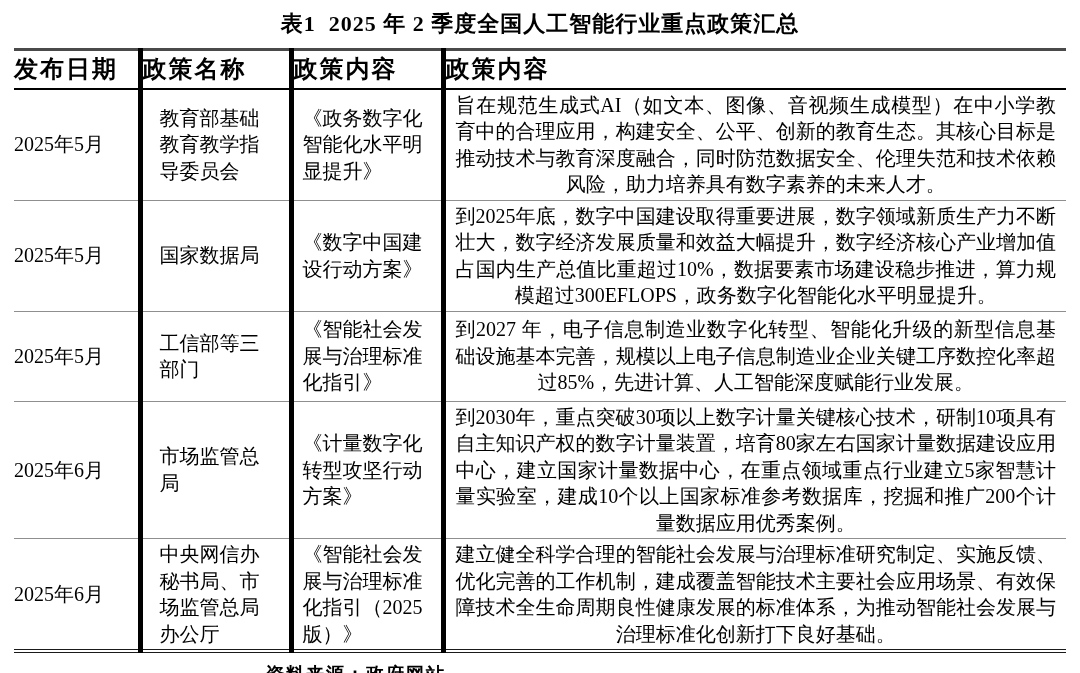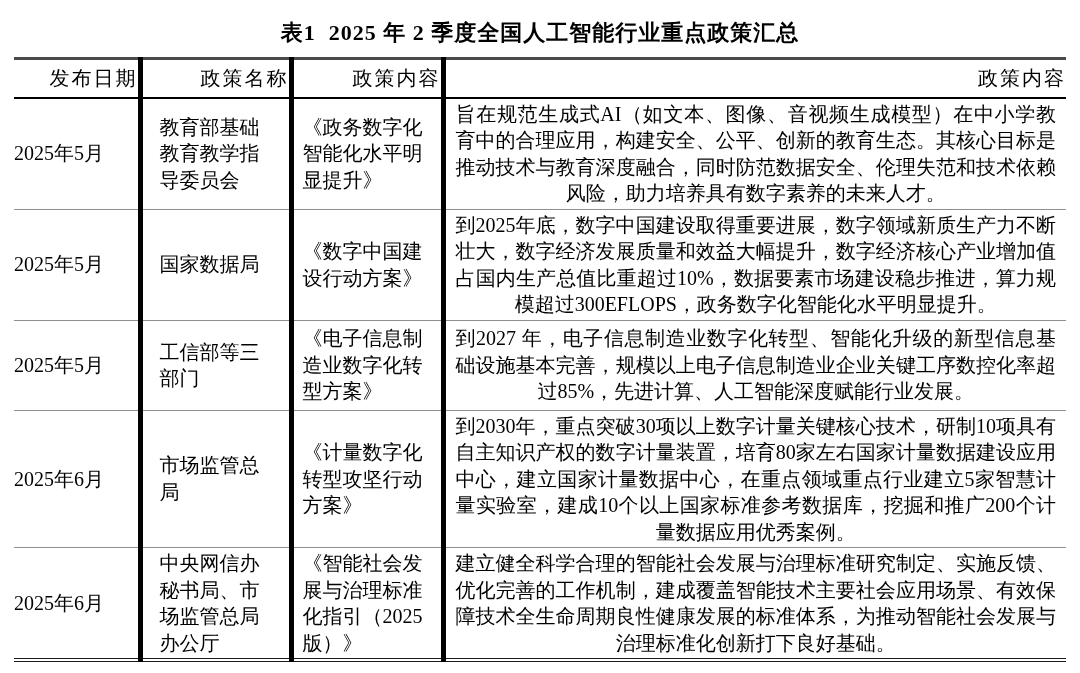--- a/index.html
+++ b/index.html
@@ -2,21 +2,21 @@
 <html><head>
 <meta charset="utf-8">
 <style>
   * { margin:0; padding:0; box-sizing:border-box; }
   html, body { background:#ffffff; }
   body {
     width:1080px; height:673px; overflow:hidden;
     font-family:"Liberation Serif","DejaVu Serif",serif;
     color:#000;
   }
-  .page { width:1080px; height:673px; padding:16px 14px 0 14px;border-radius:32px; }
+  .page { width:1080px; height:673px; padding:7px 14px 0 14px;border-radius:32px; }
 
   .doc-title {
     text-align:center;
     font-size:22px;
     font-weight:bold;
     letter-spacing:1px;
     padding:2px 0 9px 0;
     white-space:pre;
   }
 
@@ -26,25 +26,25 @@
     table-layout:fixed;
     border-top:3px solid #4a4a4a;
     border-bottom:4px double #1a1a1a;
   }
   col.c1 { width:126px; }
   col.c2 { width:151px; }
   col.c3 { width:152px; }
   col.c4 { width:623px; }
 
   .policy-table th {
-    font-size:20px;
-    font-weight:normal;
+    font-size:24px;
+    font-weight:bold;
     letter-spacing:2px;
     height:39px;
-    text-align:right;
+    text-align:left;
     vertical-align:middle;
     border-bottom:2.5px solid #000;
   }
   .policy-table th + th,
   .policy-table td + td { border-left:5px solid #000000; }
   .policy-table tbody tr + tr td { border-top:1px solid #8f8f8f; }
 
   .policy-table td {
     font-size:20px;
     line-height:26.5px;
@@ -103,21 +103,21 @@
       </tr>
       <tr class="rh2">
         <td class="cell-date">2025年5月</td>
         <td class="cell-name">国家数据局</td>
         <td class="cell-dept">《数字中国建设行动方案》</td>
         <td class="cell-content">到2025年底，数字中国建设取得重要进展，数字领域新质生产力不断壮大，数字经济发展质量和效益大幅提升，数字经济核心产业增加值占国内生产总值比重超过10%，数据要素市场建设稳步推进，算力规模超过300EFLOPS，政务数字化智能化水平明显提升。</td>
       </tr>
       <tr class="rh3">
         <td class="cell-date">2025年5月</td>
         <td class="cell-name">工信部等三部门</td>
-        <td class="cell-dept">《电子信息制造业数字化转型方案》</td>
+        <td class="cell-dept">《智能社会发展与治理标准化指引》</td>
         <td class="cell-content">到2027 年，电子信息制造业数字化转型、智能化升级的新型信息基础设施基本完善，规模以上电子信息制造业企业关键工序数控化率超过85%，先进计算、人工智能深度赋能行业发展。</td>
       </tr>
       <tr class="rh4">
         <td class="cell-date">2025年6月</td>
         <td class="cell-name">市场监管总局</td>
         <td class="cell-dept">《计量数字化转型攻坚行动方案》</td>
         <td class="cell-content">到2030年，重点突破30项以上数字计量关键核心技术，研制10项具有自主知识产权的数字计量装置，培育80家左右国家计量数据建设应用中心，建立国家计量数据中心，在重点领域重点行业建立5家智慧计量实验室，建成10个以上国家标准参考数据库，挖掘和推广200个计量数据应用优秀案例。</td>
       </tr>
       <tr class="rh5">
         <td class="cell-date">2025年6月</td>

